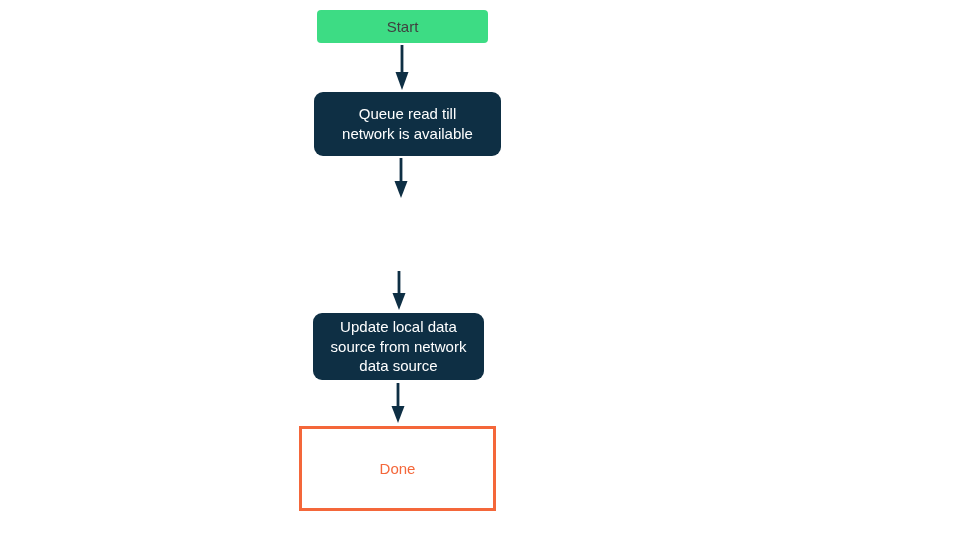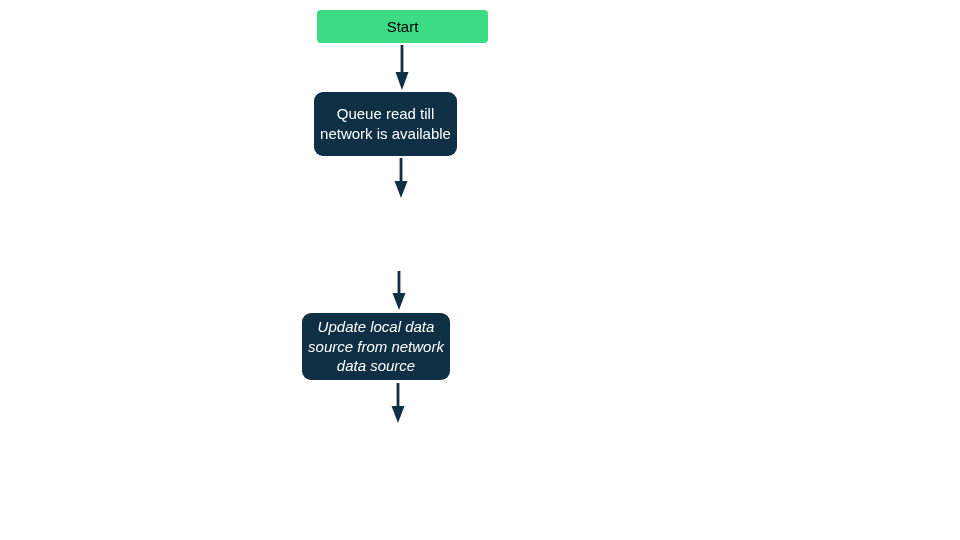--- a/index.html
+++ b/index.html
@@ -34,52 +34,51 @@
     white-space: pre-line;
     -webkit-font-smoothing: antialiased;
   }
 
   .node-start {
     left: 317px;
     top: 10px;
     width: 171px;
     height: 33px;
     background: #3ddc84;
-    color: #000000;
+    color: #404040;
     border-radius: 4px;
     font-size: 15px;
   }
 
   .node-process {
     background: #0e2f44;
     color: #ffffff;
     border-radius: 9px;
     font-size: 15px;
   }
 
   .node-queue-read {
     left: 314px;
     top: 92px;
-    width: 143px;
+    width: 187px;
     height: 64px;
   }
 
   .node-network-monitor {
     left: 314px;
     top: 201px;
     width: 171px;
     height: 67px;
   }
 
   .node-update-local {
-    left: 302px;
+    left: 313px;
     top: 313px;
-    width: 148px;
+    width: 171px;
     height: 67px;
-    font-style: italic;
   }
 
   .node-done {
     left: 299px;
     top: 426px;
     width: 197px;
     height: 85px;
     background: #ffffff;
     border: 3px solid #f4673a;
     color: #f4673a;
@@ -134,14 +133,15 @@
 source from network
 data source</div>
 
   <div class="arrow arrow-4">
     <svg width="14" height="40" viewBox="0 0 14 40" xmlns="http://www.w3.org/2000/svg">
       <rect x="5.6" y="0" width="2.8" height="25" fill="#0e2f44"></rect>
       <polygon points="0.5,23 13.5,23 7,40" fill="#0e2f44"></polygon>
     </svg>
   </div>
 
+  <div class="node node-done">Done</div>
 
 </div>
 
 </body></html>

